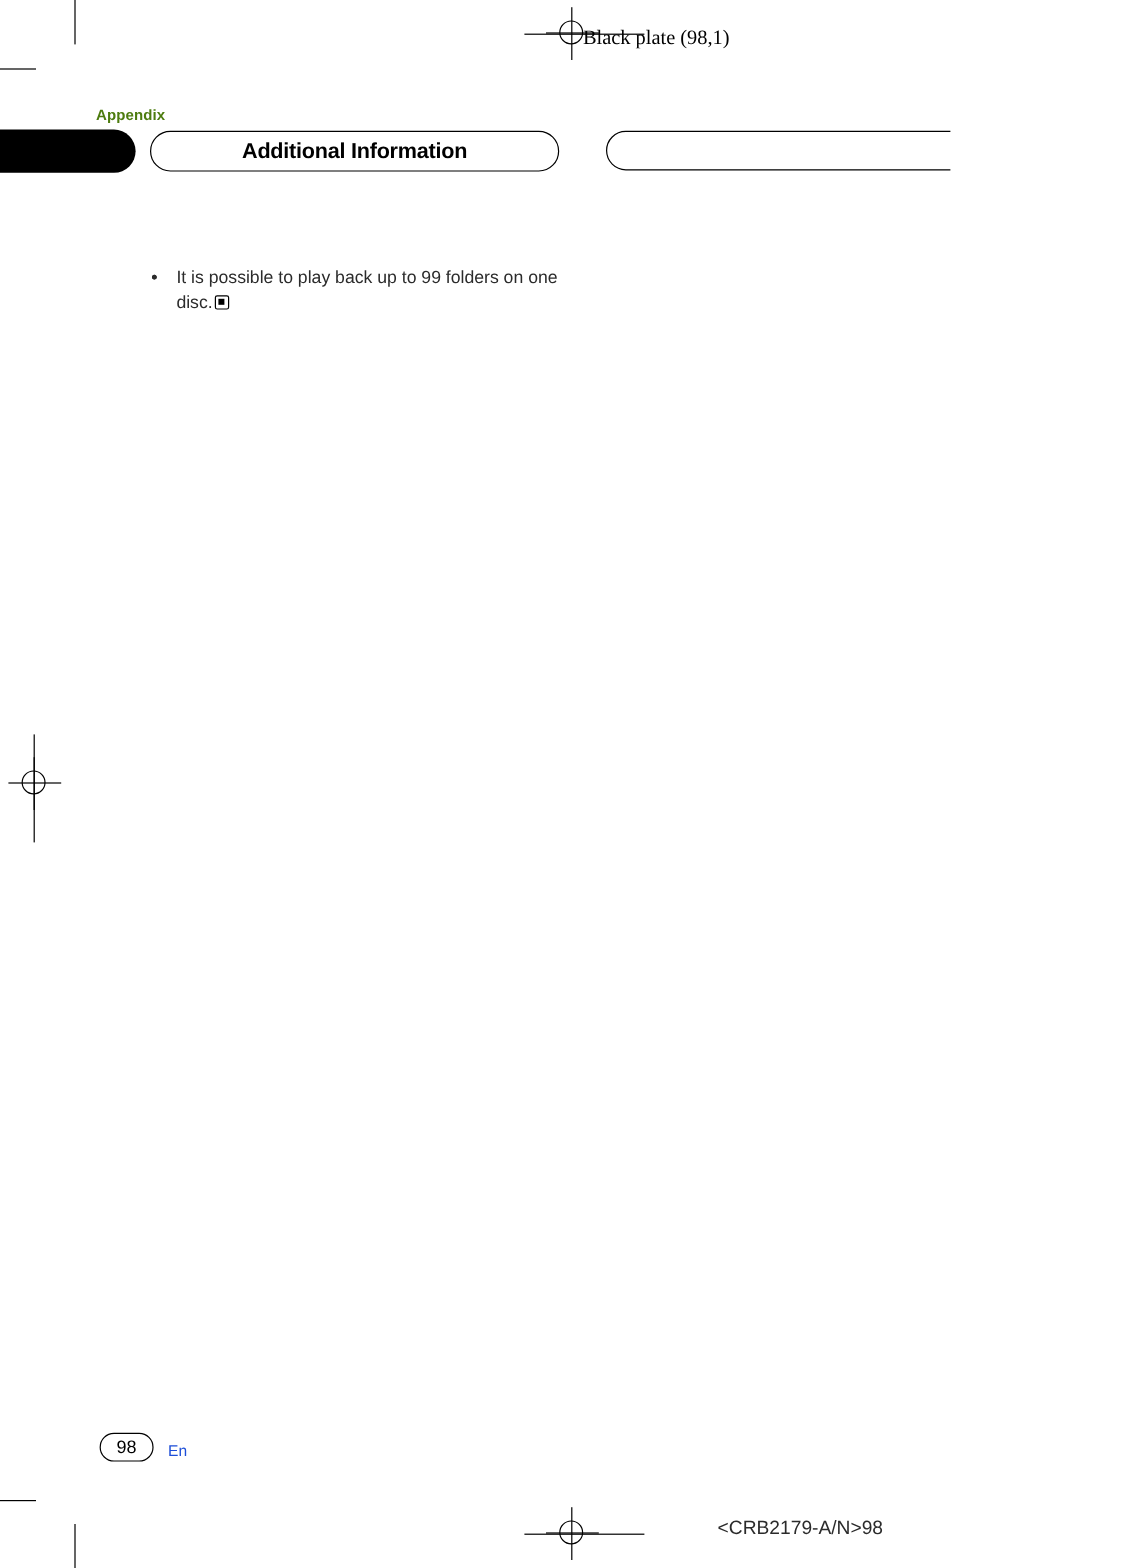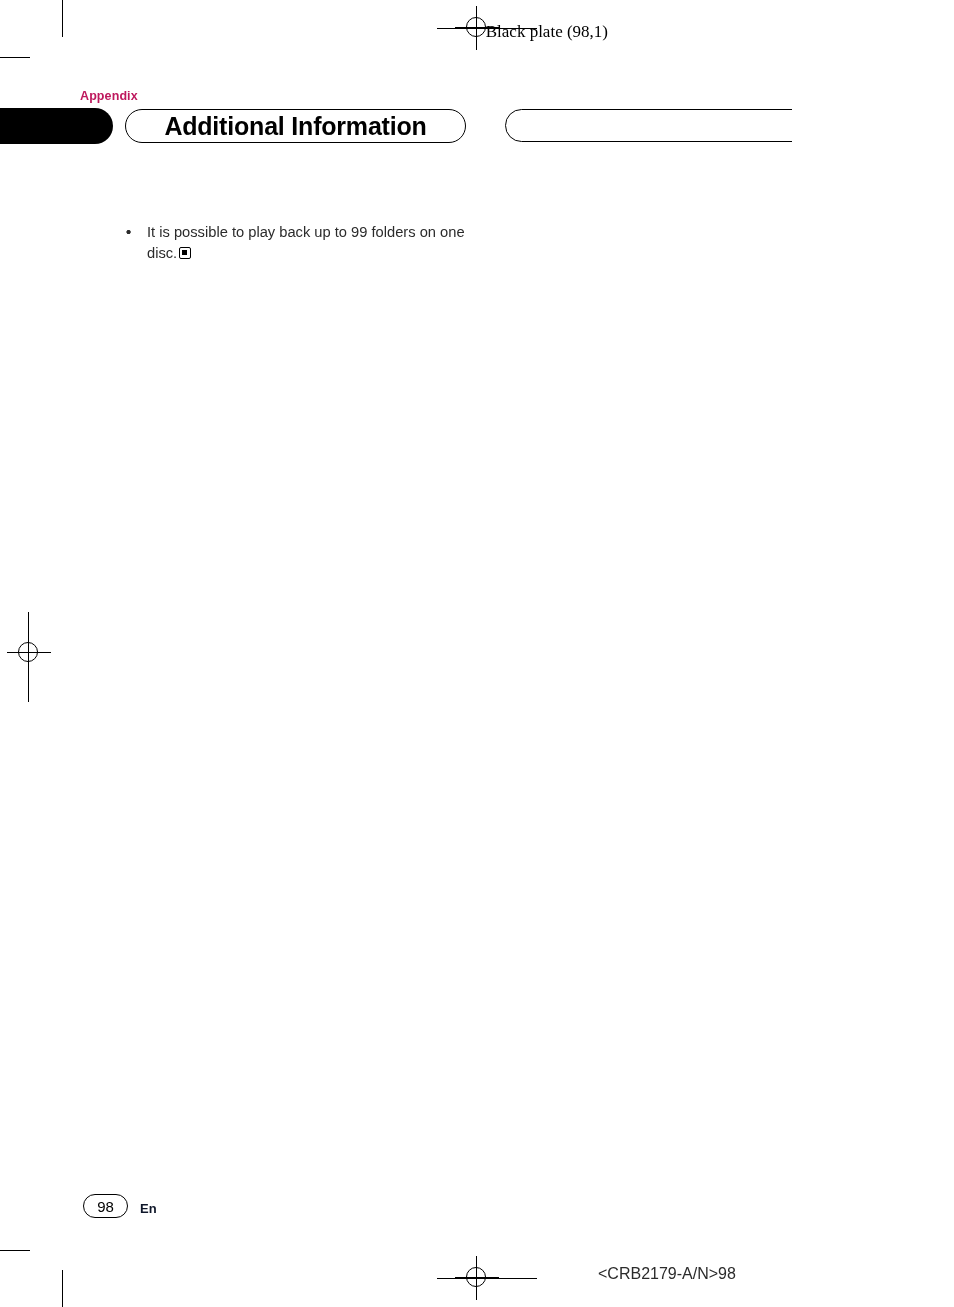--- a/index.html
+++ b/index.html
@@ -73,21 +73,21 @@
     color: #000000;
     white-space: nowrap;
   }
 
   .appendix-label {
     position: absolute;
     left: 80px;
     top: 89px;
     font-size: 12.5px;
     font-weight: bold;
-    color: #be185d;
+    color: #4d7c0f;
     letter-spacing: 0.1px;
   }
 
   .black-tab {
     position: absolute;
     left: -20px;
     top: 108px;
     width: 133px;
     height: 36px;
     background: #000000;
@@ -101,21 +101,21 @@
     width: 341px;
     height: 34px;
     border: 1.6px solid #000000;
     border-radius: 18px;
     box-sizing: border-box;
     display: flex;
     align-items: center;
     justify-content: center;
   }
   .title-text {
-    font-size: 25px;
+    font-size: 18px;
     font-weight: bold;
     color: #000000;
     letter-spacing: -0.2px;
     white-space: nowrap;
   }
 
   .empty-box {
     position: absolute;
     left: 505px;
     top: 109px;
@@ -189,22 +189,22 @@
   .page-num-oval span {
     font-size: 15px;
     font-weight: normal;
     color: #000000;
   }
   .lang-label {
     position: absolute;
     left: 140px;
     top: 1201px;
     font-size: 13px;
-    font-weight: bold;
-    color: #0f172a;
+    font-weight: normal;
+    color: #1d4ed8;
   }
   .doc-code {
     position: absolute;
     left: 598px;
     top: 1265px;
     font-size: 16px;
     color: #2b2b2b;
     white-space: nowrap;
   }
 </style>

